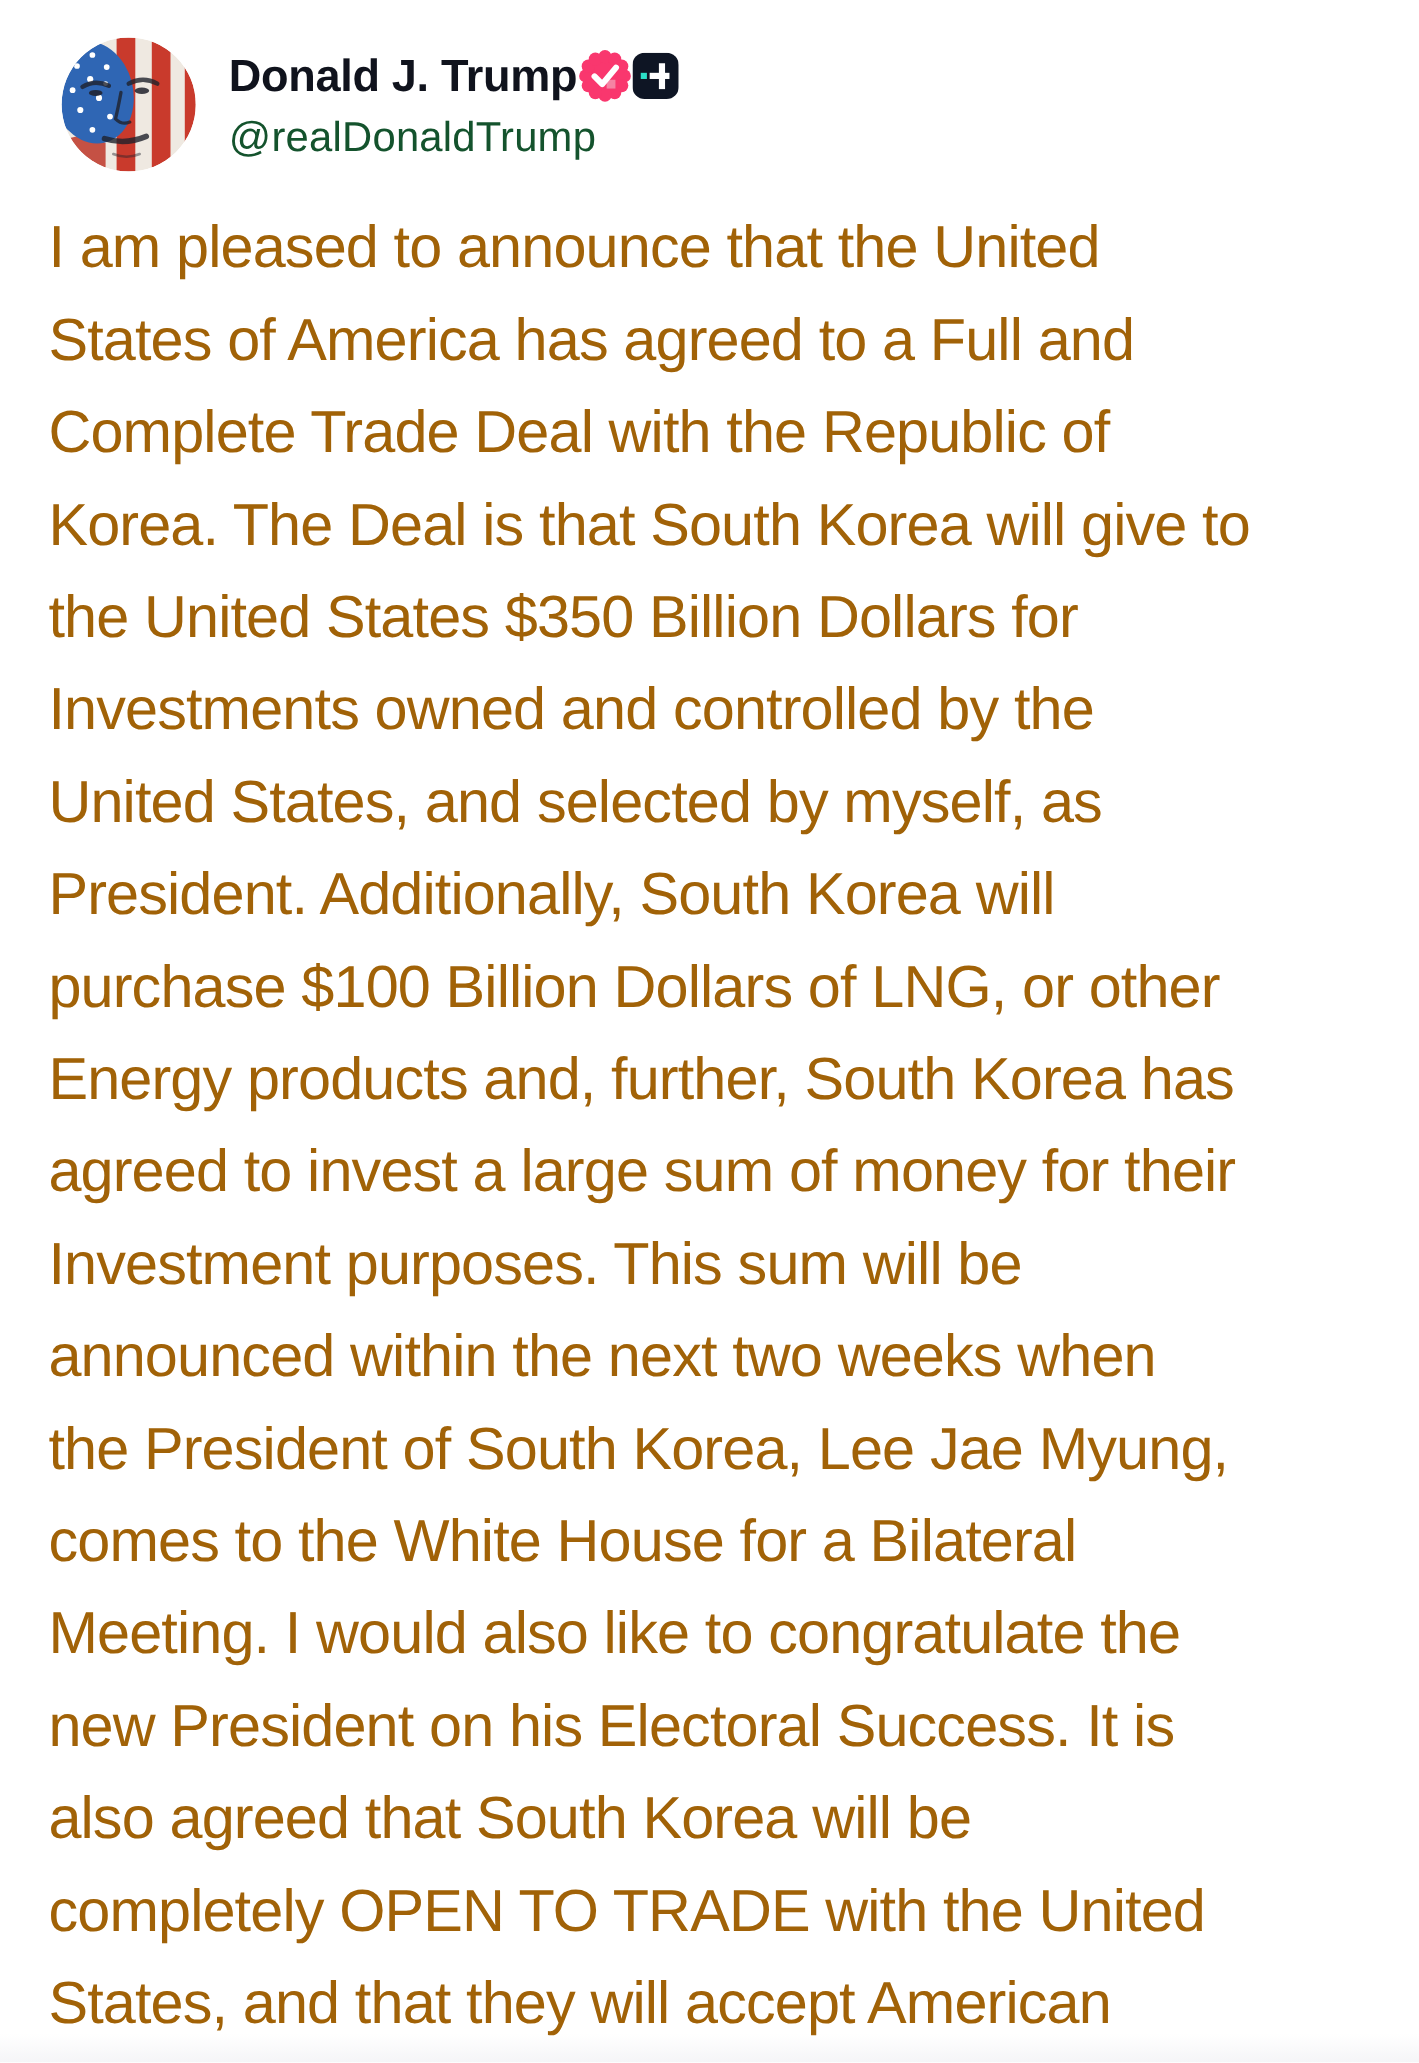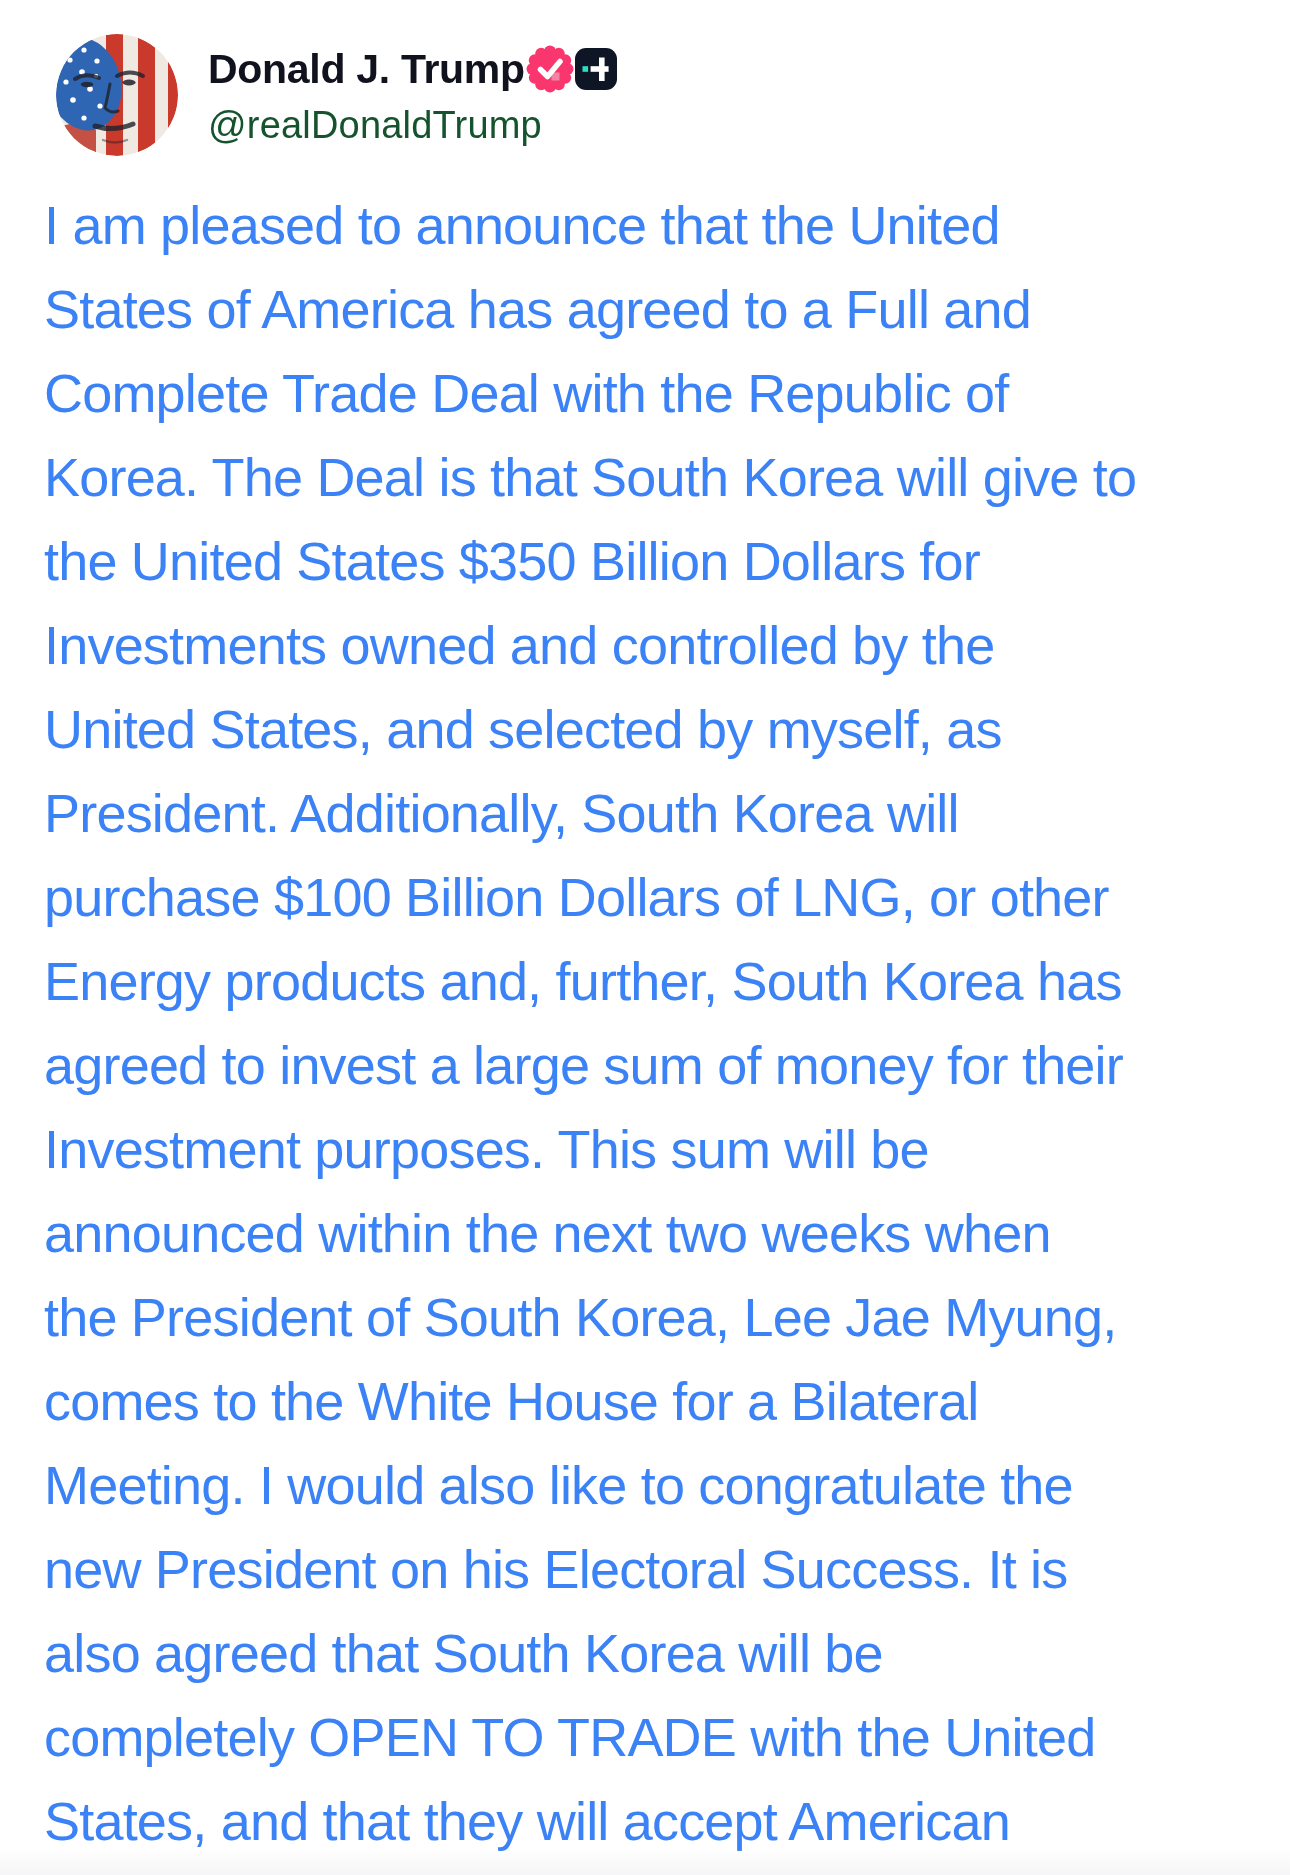--- a/index.html
+++ b/index.html
@@ -21,21 +21,21 @@
     white-space:nowrap;cursor:pointer;
   }
   .badge{display:block;flex:0 0 auto;}
   .handle{
     position:absolute;left:208px;top:104px;
     font-size:38px;color:#14532d;letter-spacing:0.2px;white-space:nowrap;cursor:pointer;
   }
   .post-text{
     position:absolute;left:44px;top:183px;width:1210px;margin:0;
     font-size:54px;line-height:84px;letter-spacing:-0.8px;
-    color:#3b82f6;white-space:pre;
+    color:#a16207;white-space:pre;
   }
   .page-bottom-shade{
     position:absolute;left:0;bottom:0;width:1290px;height:26px;
     background:linear-gradient(180deg,rgba(246,246,248,0),#f5f5f7);
     pointer-events:none;
   }
 </style>
 </head>
 <body>
 

